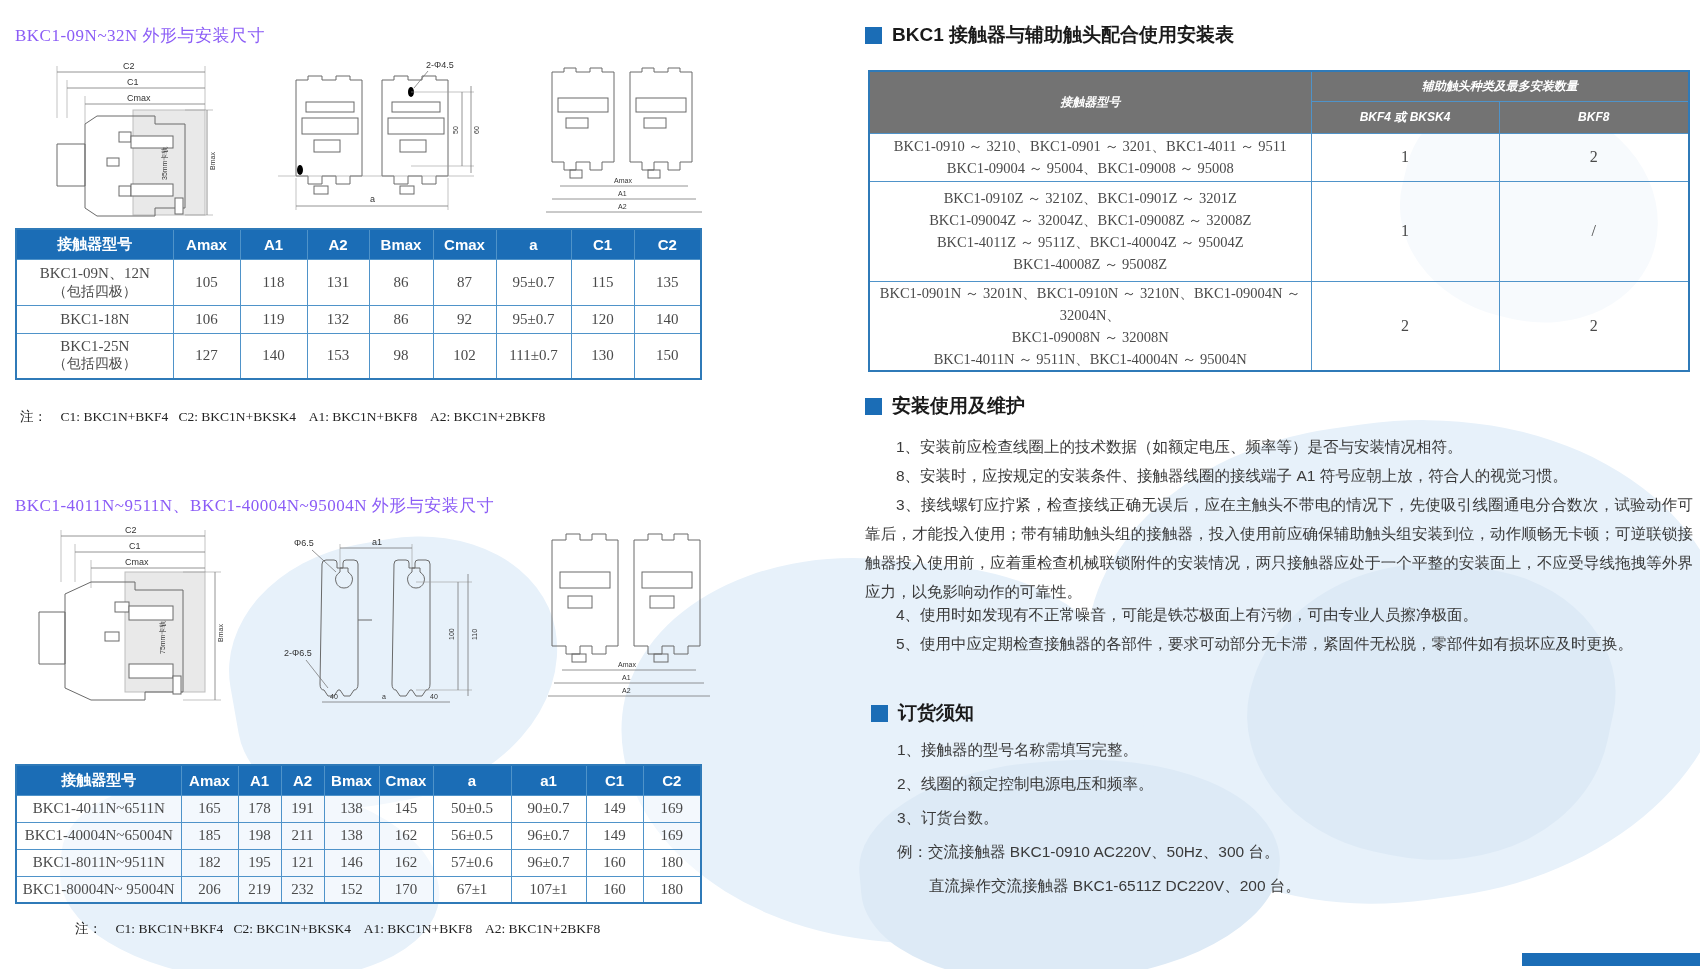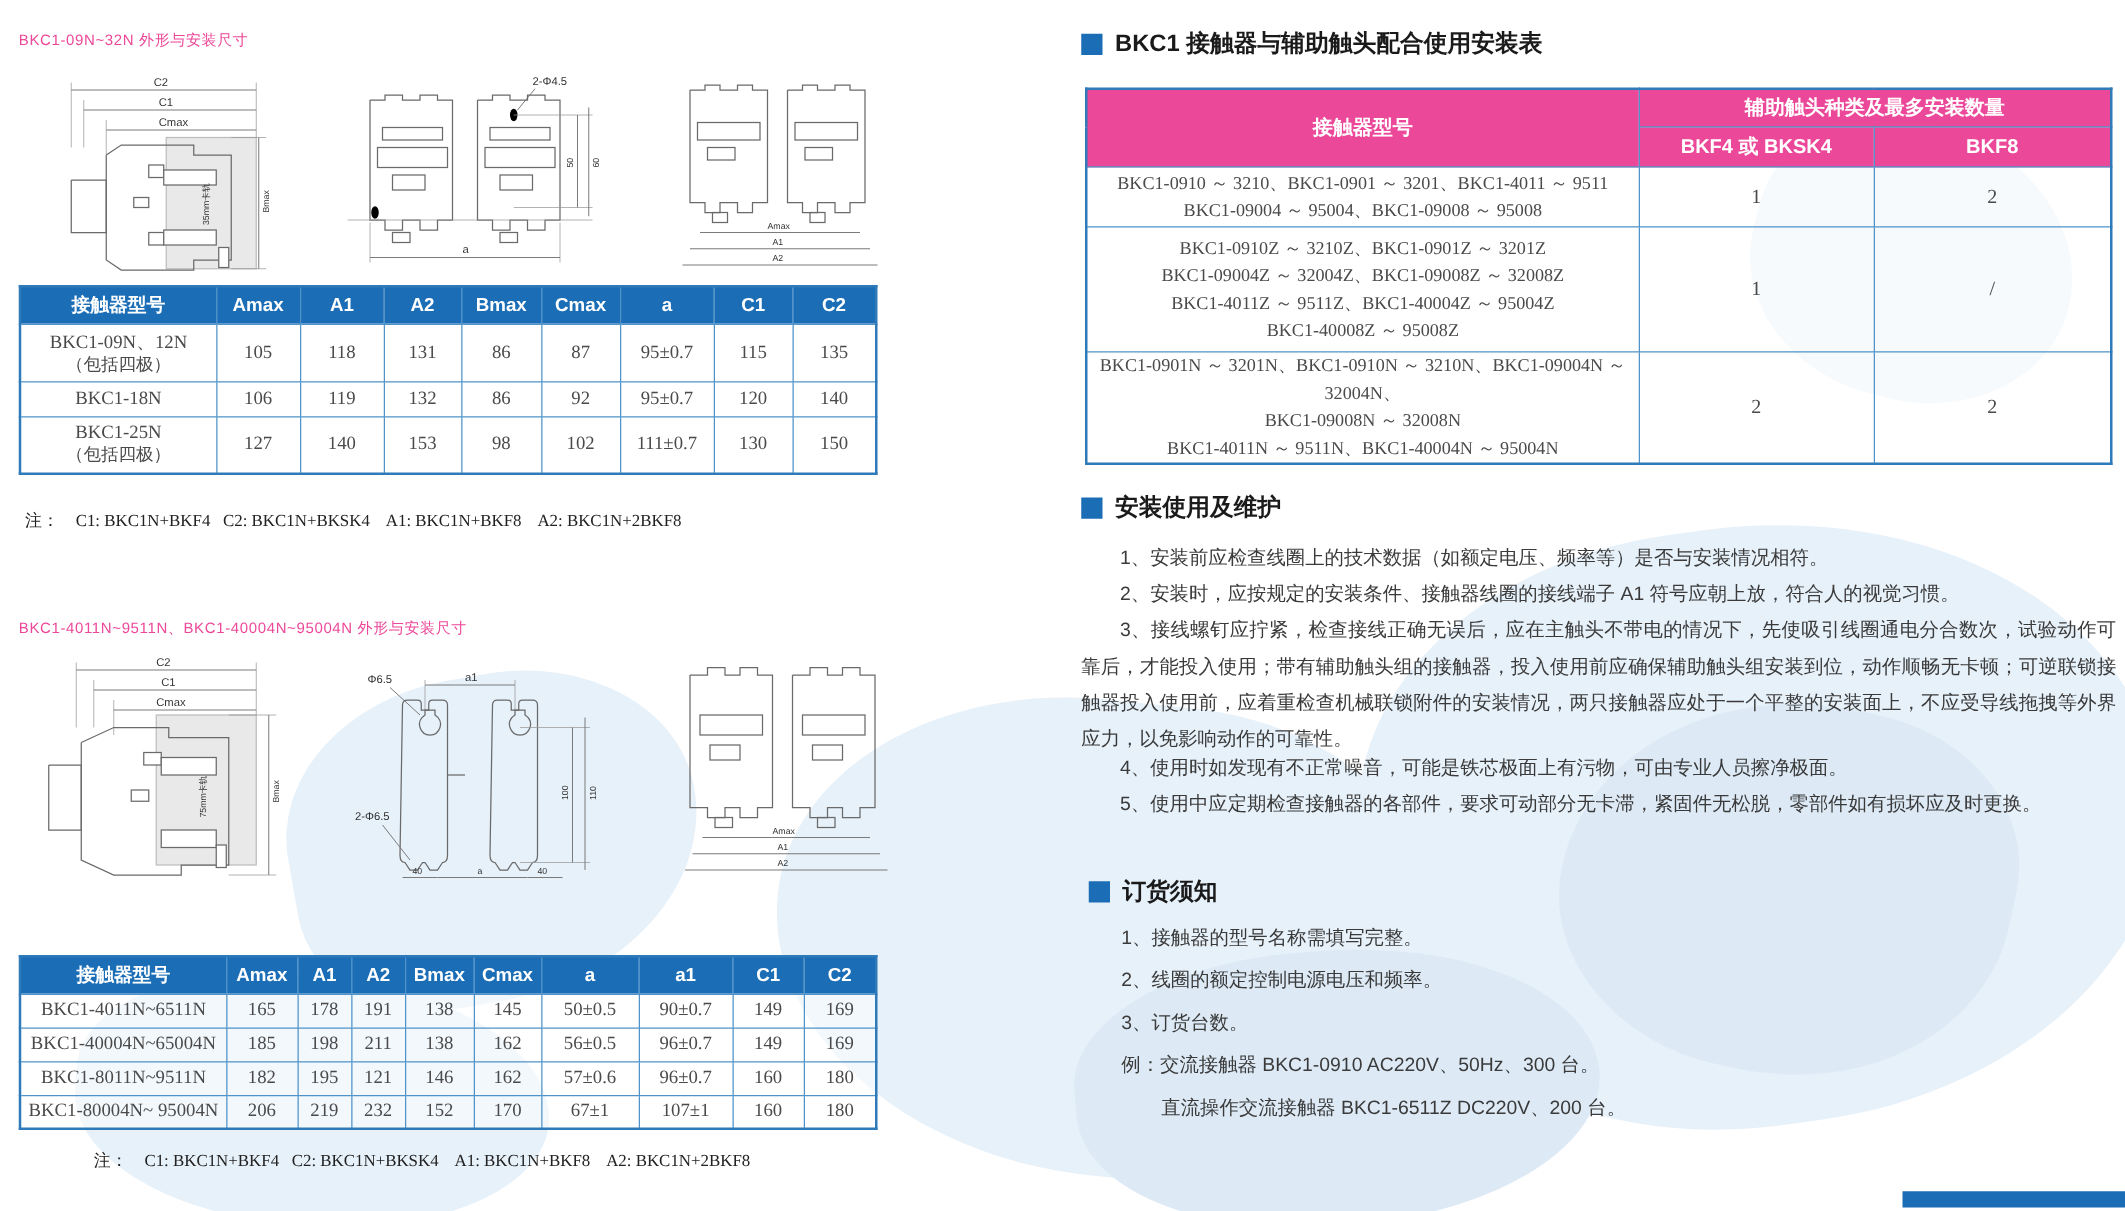--- a/index.html
+++ b/index.html
@@ -4,37 +4,37 @@
 <style>
   html,body{margin:0;padding:0;}
   body{font-family:"Liberation Sans",sans-serif;background:#ffffff;}
   #page{position:relative;width:1700px;height:969px;background:#ffffff;overflow:hidden;}
   
   .blob{position:absolute;background:#e7f1fa;border-radius:45% 55% 50% 50%;z-index:0;}
   .blob.b2{background:#ddeaf6;}
   .layer{position:absolute;z-index:1;}
 
   
-  .lefttitle{position:absolute;font-family:Liberation Sans, sans-serif;font-size:12px;color:#ec4899;letter-spacing:.5px;}
+  .lefttitle{position:absolute;font-family:Liberation Serif, serif;font-size:17px;color:#8b5cf6;letter-spacing:.5px;}
 
   
   table.dim{border-collapse:collapse;table-layout:fixed;width:685px;border:2px solid #2f7ab8;}
   table.dim th{background:#1b6db6;color:#fff;font-size:15px;font-weight:bold;border:1px solid #4f93c9;padding:4px 2px;font-family:"Liberation Sans",sans-serif;}
   table.dim td{border:1px solid #4f93c9;color:#4a4a4a;font-family:"Liberation Serif",serif;font-size:15px;text-align:center;background:rgba(255,255,255,.5);padding:2px;}
   .model2{font-size:14px;}
 
   .note{position:absolute;font-family:"Liberation Serif",serif;font-size:13.5px;color:#222;white-space:pre;}
 
   
   .rheading{position:absolute;display:flex;align-items:center;gap:10px;}
   .rheading .sq{width:17px;height:17px;background:#1b6db6;}
   .rheading .txt{font-size:19px;font-weight:bold;color:#1a1a1a;}
 
   table.compat{border-collapse:collapse;table-layout:fixed;width:820px;border:2px solid #2f7ab8;position:absolute;}
-  table.compat th{background:#ec4899;color:#fff;font-weight:bold;border:1px solid #4f93c9;font-size:16px;padding:4px;}
+  table.compat th{background:#737373;color:#fff;font-weight:bold;border:1px solid #4f93c9;font-size:12px;padding:4px;font-style:italic;}
   table.compat td{border:1px solid #4f93c9;background:rgba(255,255,255,.5);color:#4a4a4a;text-align:center;vertical-align:middle;font-family:"Liberation Serif",serif;}
   td.models{font-size:14.5px;line-height:22px;padding:0 2px;}
   td.cnt{font-size:16px;}
 
   .para{position:absolute;width:828px;font-size:15.5px;color:#3a3a3a;line-height:29px;text-align:justify;margin:0;}
   .indent{text-indent:2em;}
   .olist{position:absolute;width:828px;font-size:15.5px;color:#3a3a3a;margin:0;}
   .olist div{margin-bottom:13px;}
 
   
@@ -422,21 +422,21 @@
     </tr>
   </tbody>
     </table>
 
   <div class="rheading layer" style="left:865px;top:393px;">
     <span class="sq"></span>
     <span class="txt">安装使用及维护</span>
   </div>
 
   <p class="para indent layer" style="left:865px;top:432px;">1、安装前应检查线圈上的技术数据（如额定电压、频率等）是否与安装情况相符。</p>
-  <p class="para indent layer" style="left:865px;top:461px;">2、安装时，应按规定的安装条件、接触器线圈的接线端子 A1 符号应朝上放，符合人的视觉习惯。</p>
+  <p class="para indent layer" style="left:865px;top:461px;">8、安装时，应按规定的安装条件、接触器线圈的接线端子 A1 符号应朝上放，符合人的视觉习惯。</p>
   <p class="para indent layer" style="left:865px;top:490px;">3、接线螺钉应拧紧，检查接线正确无误后，应在主触头不带电的情况下，先使吸引线圈通电分合数次，试验动作可靠后，才能投入使用；带有辅助触头组的接触器，投入使用前应确保辅助触头组安装到位，动作顺畅无卡顿；可逆联锁接触器投入使用前，应着重检查机械联锁附件的安装情况，两只接触器应处于一个平整的安装面上，不应受导线拖拽等外界应力，以免影响动作的可靠性。</p>
   <p class="para indent layer" style="left:865px;top:600px;">4、使用时如发现有不正常噪音，可能是铁芯极面上有污物，可由专业人员擦净极面。</p>
   <p class="para indent layer" style="left:865px;top:629px;">5、使用中应定期检查接触器的各部件，要求可动部分无卡滞，紧固件无松脱，零部件如有损坏应及时更换。</p>
 
   <div class="rheading layer" style="left:871px;top:700px;font-family:Liberation Mono, monospace;">
     <span class="sq"></span>
     <span class="txt">订货须知</span>
   </div>
 
   <div class="olist layer" style="left:897px;top:740px;">

